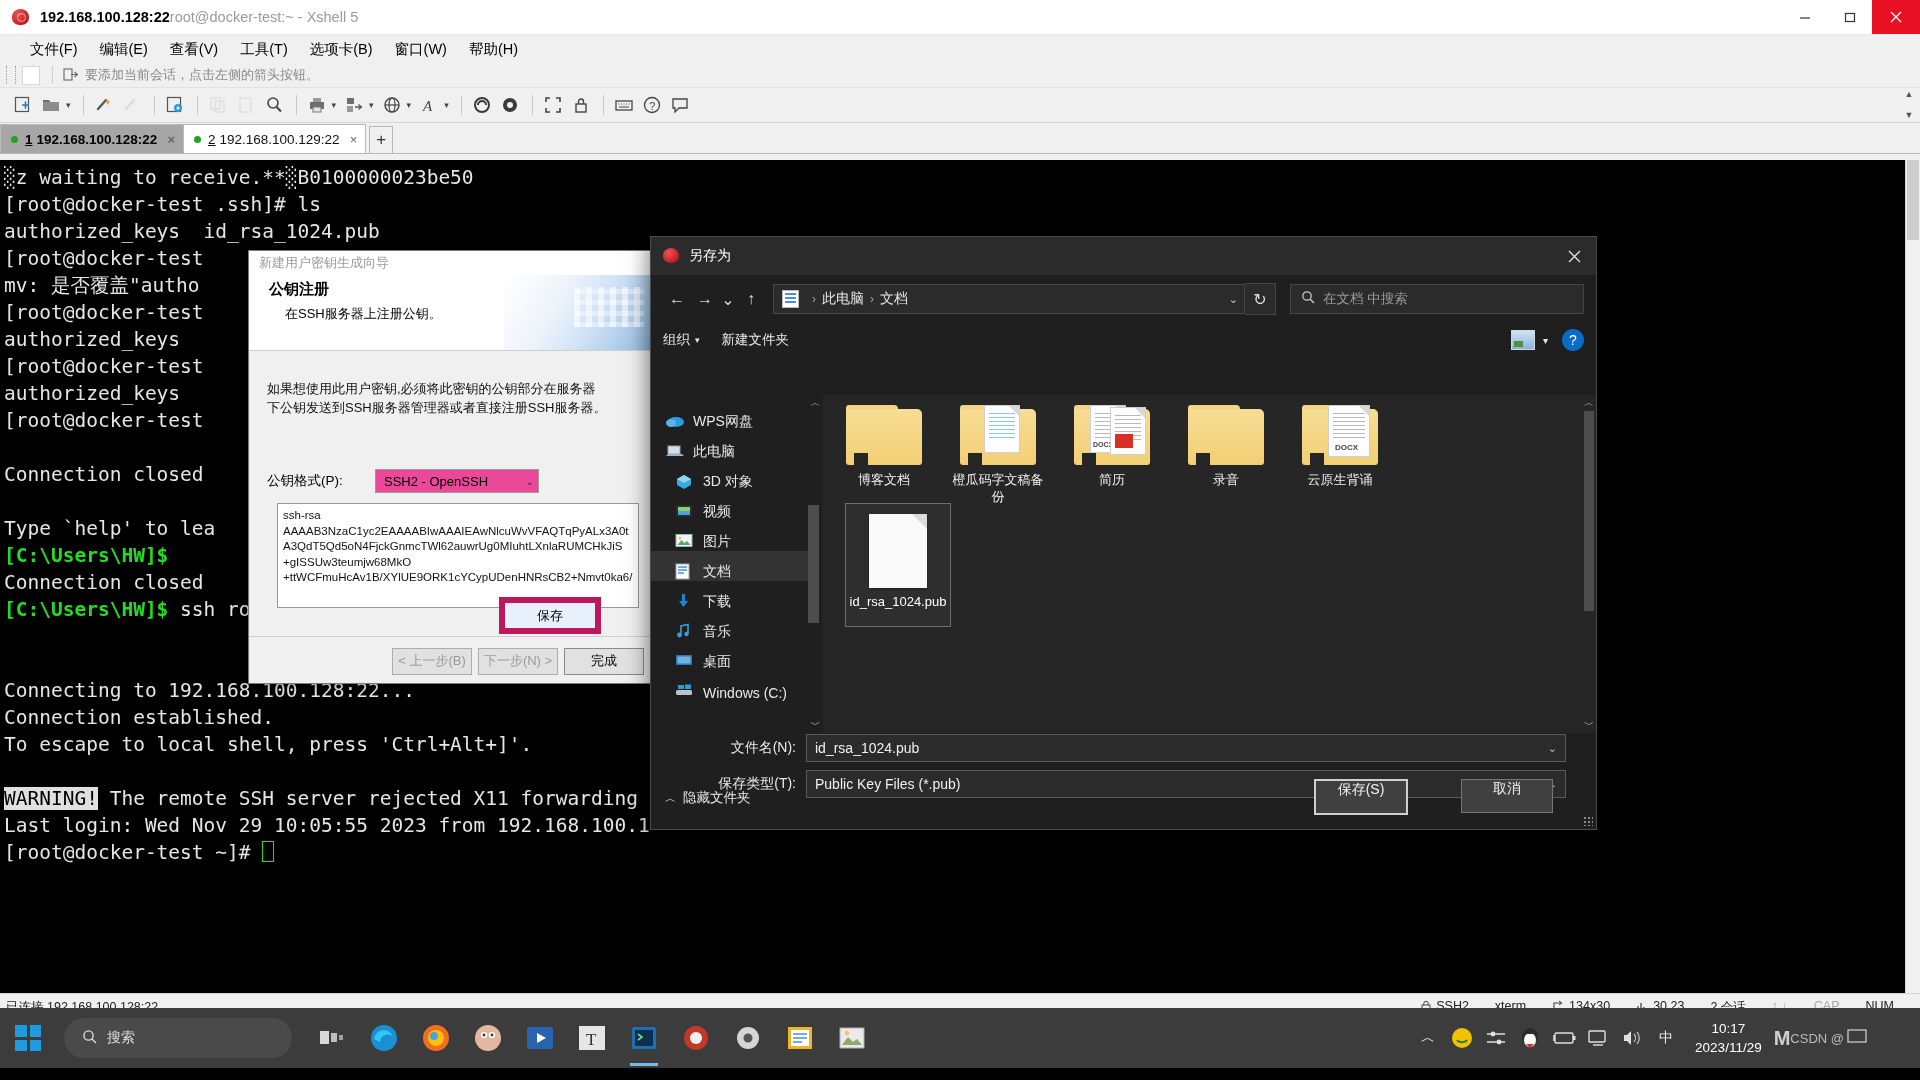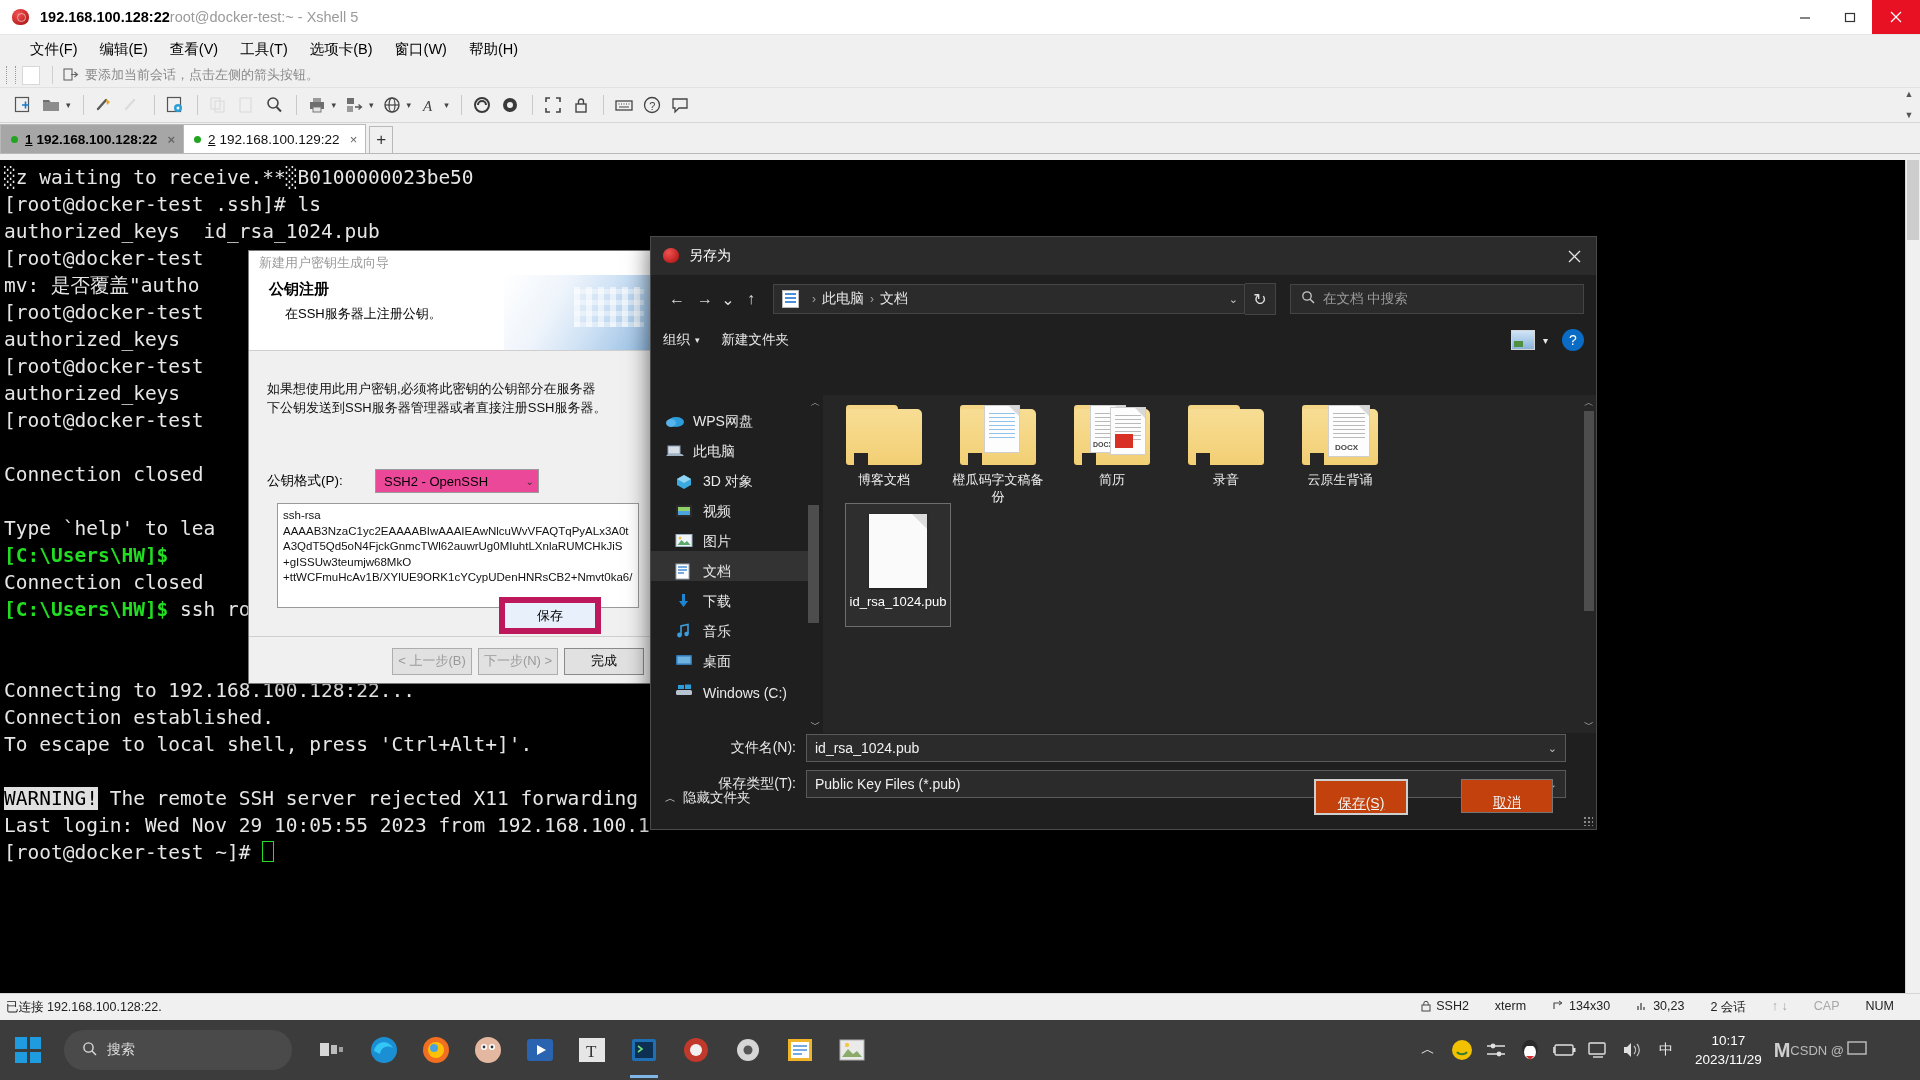--- a/index.html
+++ b/index.html
@@ -187,28 +187,28 @@
   .files-sb .thumb{position:absolute;left:2px;top:16px;width:10px;height:200px;background:#4d4d4d;}
   .sa-form{position:absolute;left:0;top:496px;width:945px;height:95px;}
   .frow{display:flex;align-items:center;height:30px;margin-bottom:6px;}
   .frow .flab{width:155px;text-align:right;padding-right:10px;font-size:14px;color:#e8e8e8;box-sizing:border-box;}
   .fctl{width:760px;height:28px;background:#2b2b2b;border:1px solid #5a5a5a;display:flex;align-items:center;
         padding:0 8px;box-sizing:border-box;font-size:14px;color:#f0f0f0;}
   .fctl .cv{margin-left:auto;font-size:11px;color:#bdbdbd;}
   .sa-foot{position:absolute;left:0;bottom:0;width:945px;height:56px;}
   .hidefolders{position:absolute;left:14px;top:16px;font-size:13.5px;color:#e8e8e8;display:flex;align-items:center;}
   .hidefolders .cv{font-size:11px;margin-right:7px;}
-  .sa-btn{position:absolute;top:6px;width:90px;height:32px;background:#c2410c;border:1px solid #767676;
-          display:flex;align-items:flex-end;justify-content:center;font-size:14px;color:#f2f2f2;text-decoration:underline;}
+  .sa-btn{position:absolute;top:6px;width:90px;height:32px;background:#404040;border:1px solid #767676;
+          display:flex;align-items:flex-start;justify-content:center;font-size:14px;color:#f2f2f2;}
   .sa-btn.primary{border:2px solid #cfcfcf;}
   .resizer{position:absolute;right:3px;bottom:3px;width:10px;height:10px;
     background:radial-gradient(circle,#8a8a8a 1px,transparent 1.2px) 0 0/4px 4px;}
 
   
-  .taskbar{position:absolute;left:0;bottom:0;width:1920px;height:60px;background:#3c3c3c;display:flex;
+  .taskbar{position:absolute;left:0;bottom:12px;width:1920px;height:60px;background:#3c3c3c;display:flex;
            align-items:center;}
   .start{width:56px;height:60px;display:flex;align-items:center;justify-content:center;}
   .start .w{width:26px;height:26px;display:grid;grid-template-columns:1fr 1fr;grid-template-rows:1fr 1fr;gap:3px;}
   .start .w i{background:#1f9be0;display:block;}
   .tb-search{width:210px;height:40px;background:#4a4a4a;border-radius:20px;display:flex;align-items:center;
              padding-left:18px;margin-left:8px;color:#dcdcdc;font-size:14px;}
   .tb-search .mg{margin-right:10px;}
   .tasks{display:flex;align-items:center;margin-left:14px;}
   .tk{width:52px;height:60px;display:flex;align-items:center;justify-content:center;position:relative;}
   .tk.active:after{content:"";position:absolute;bottom:2px;left:12px;width:28px;height:3px;background:#7fb8e8;}

